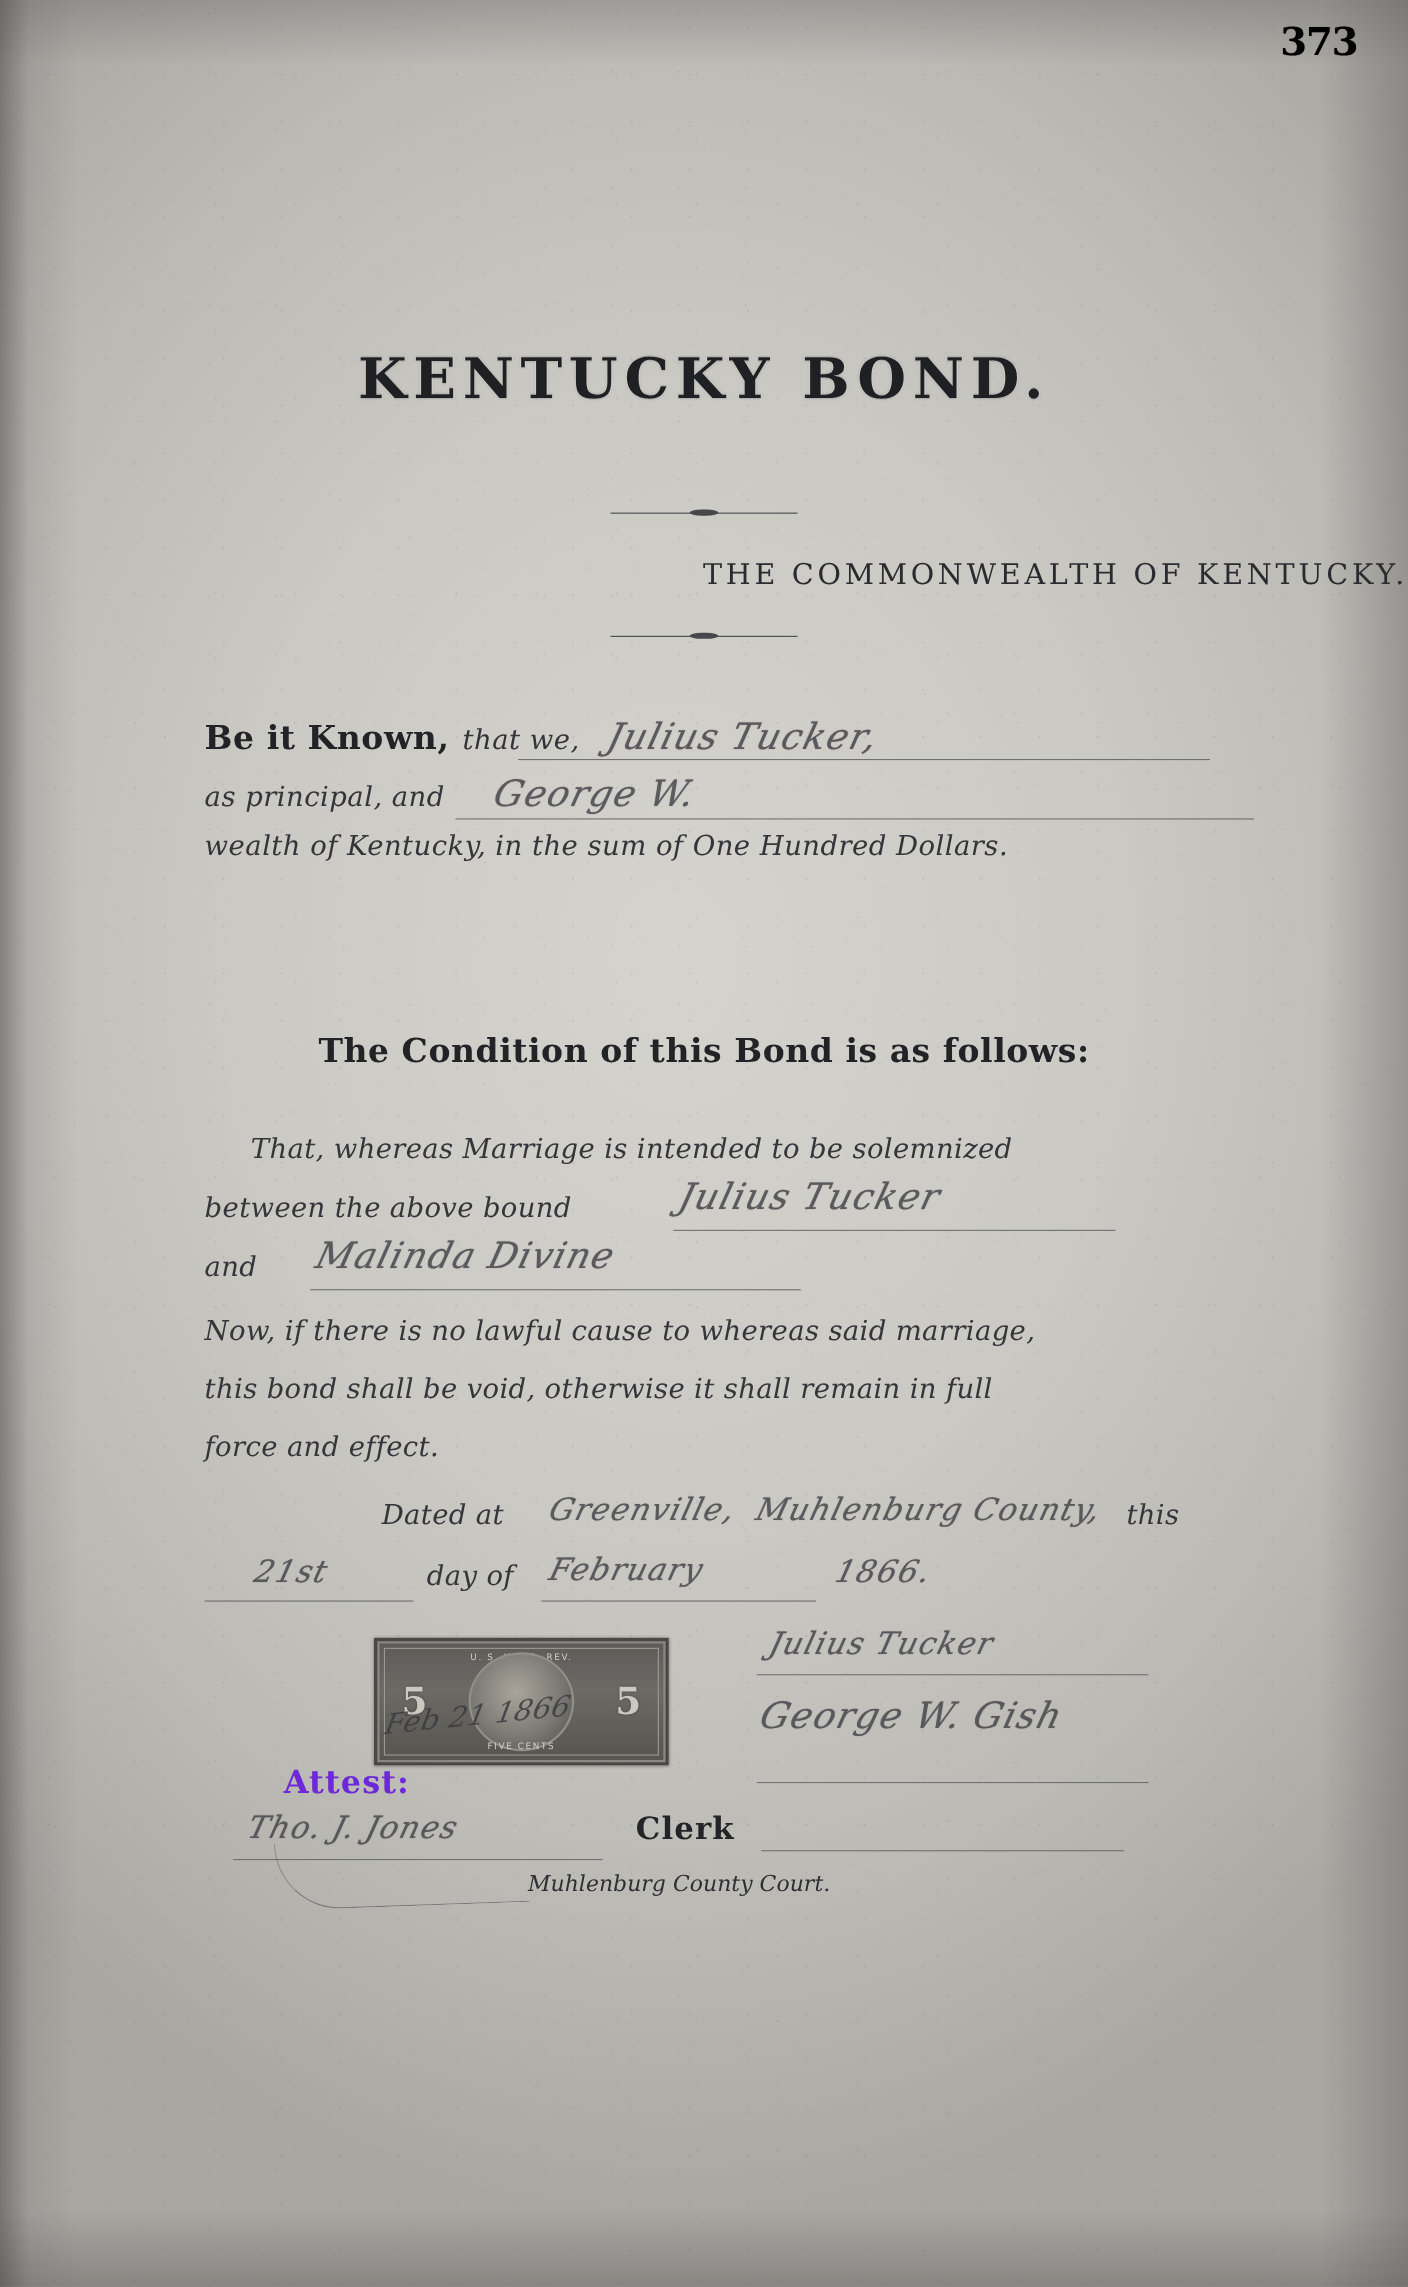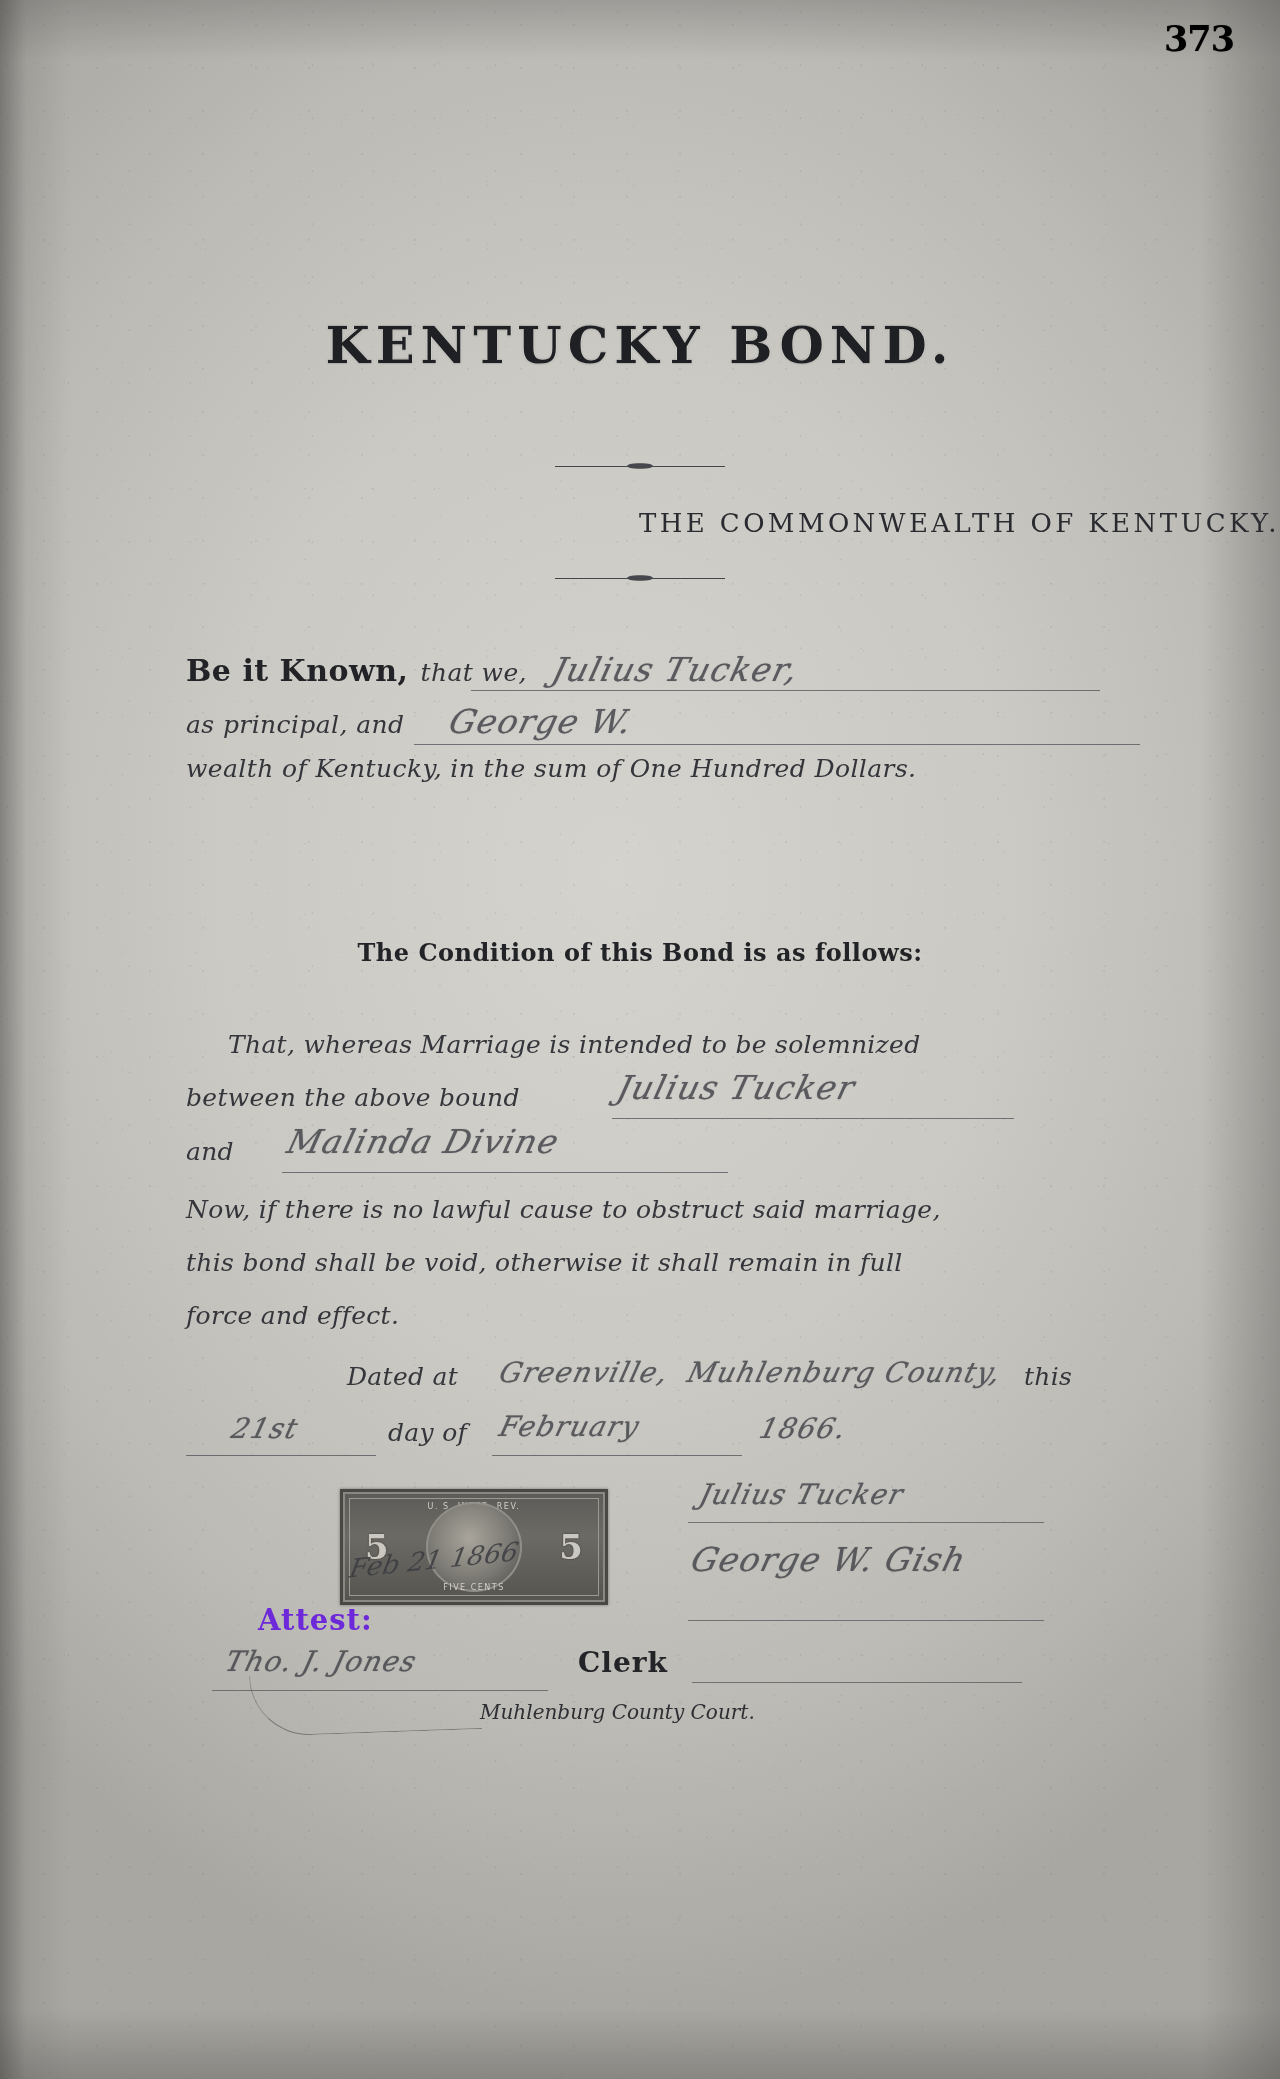--- a/index.html
+++ b/index.html
@@ -168,21 +168,21 @@
     border-bottom: 1.4px solid #4f5157;
     opacity: 0.75;
   }
 
   .centerhead {
     position: absolute;
     left: 0; right: 0;
     text-align: center;
     font-family: "DejaVu Serif", serif;
     font-weight: 700;
-    font-size: 24px;
+    font-size: 30px;
     letter-spacing: 0.5px;
     color: #222327;
   }
 
   .para {
     position: absolute;
     font-family: "DejaVu Serif", serif;
     font-style: italic;
     font-size: 25px;
     color: #35363b;
@@ -346,21 +346,21 @@
   <div class="para" style="left:228px; top:1030px;">That, whereas Marriage is intended to be solemnized</div>
 
   <div class="para" style="left:186px; top:1083px;">between the above bound</div>
   <div class="hand lg" style="position:absolute; left:618px; top:1068px;">Julius Tucker</div>
   <div class="ruleline" style="left:612px; width:402px; top:1118px;"></div>
 
   <div class="para" style="left:186px; top:1137px;">and</div>
   <div class="hand lg" style="position:absolute; left:288px; top:1122px;">Malinda Divine</div>
   <div class="ruleline" style="left:282px; width:446px; top:1172px;"></div>
 
-  <div class="para" style="left:186px; top:1195px;">Now, if there is no lawful cause to obstruct said marriage,</div>
+  <div class="para" style="left:186px; top:1195px;">Now, if there is no lawful cause to whereas said marriage,</div>
   <div class="para" style="left:186px; top:1248px;">this bond shall be void, otherwise it shall remain in full</div>
   <div class="para" style="left:186px; top:1301px;">force and effect.</div>
 
   <div class="para" style="left:310px; top:1362px;margin-left:37px;">Dated at</div>
   <div class="hand md" style="position:absolute; left:500px; top:1356px;">Greenville,</div>
   <div class="hand md" style="position:absolute; left:688px; top:1356px;">Muhlenburg County,</div>
   <div class="para" style="left:1024px; top:1362px;text-align:right;">this</div>
 
   <div class="hand md" style="position:absolute; left:232px; top:1412px;">21st</div>
   <div class="ruleline" style="left:186px; width:190px; top:1455px;"></div>

